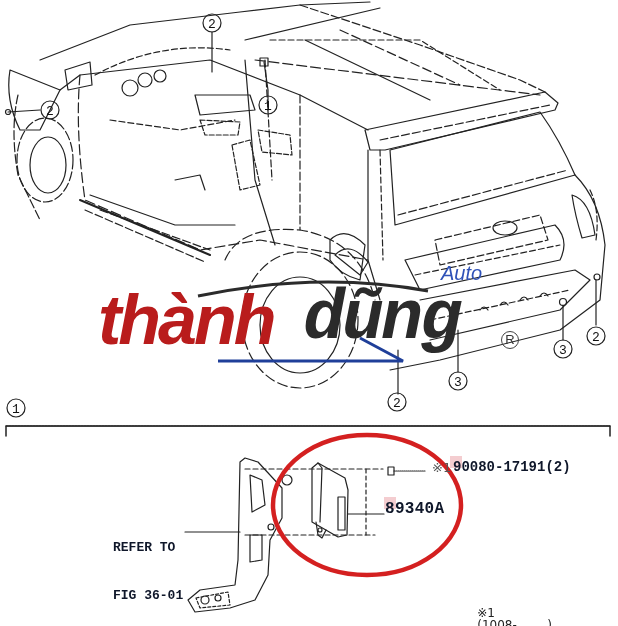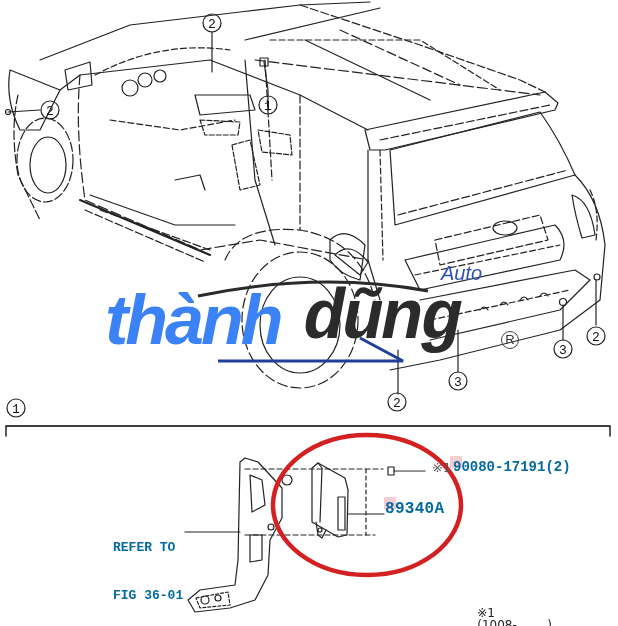--- a/index.html
+++ b/index.html
@@ -1,33 +1,33 @@
 <!DOCTYPE html>
 <html><head>
 <meta charset="utf-8">
 <style>
   html, body { margin:0; padding:0; background:#ffffff; }
   body { width:618px; height:626px; position:relative; overflow:hidden;
          font-family:"Liberation Mono", monospace; }
   #stage { position:absolute; left:0; top:0; width:618px; height:626px; }
   svg text { font-family:"Liberation Mono", "DejaVu Sans Mono", monospace; }
   .callout-text { font-family:"Liberation Sans", sans-serif; font-size:13px; fill:#111; }
-  .label { position:absolute; color:#0369a1; font-family:"Liberation Mono","DejaVu Sans Mono",monospace;
+  .label { position:absolute; color:#0f172a; font-family:"Liberation Mono","DejaVu Sans Mono",monospace;
            font-weight:bold; white-space:pre; line-height:1; }
   .pn-main { left:385px; top:501px; font-size:16px; letter-spacing:0.3px; }
   .pn-bolt { left:453px; top:460px; font-size:14px; }
   .bolt-note { left:432px; top:461px; font-size:13px; font-weight:normal; color:#555;
                font-family:"DejaVu Sans", sans-serif; }
   .refer { left:113px; top:508px; font-size:13px; line-height:16px; }
   .footnote { left:462px; top:595px; font-size:12px; font-weight:normal; color:#222;
               font-family:"DejaVu Sans", sans-serif; }
   .hl { position:absolute; background:#f2c4c8; opacity:0.85; }
   .logo { position:absolute; left:98px; top:276px; width:420px; height:100px; }
   .logo-thanh { position:absolute; left:0; top:4px; font-family:"Liberation Sans", sans-serif;
-                font-weight:bold; font-style:italic; font-size:70px; color:#3b82f6; letter-spacing:-3px;margin-left:7px; }
+                font-weight:bold; font-style:italic; font-size:70px; color:#b91c1c; letter-spacing:-3px; }
   .logo-dung { position:absolute; left:205px; top:4px; font-family:Liberation Mono, monospace;
                font-weight:bold; font-style:italic; font-size:70px; color:#2b2b2b; letter-spacing:-3px; }
   .logo-auto { position:absolute; left:343px; top:-14px; font-family:"Liberation Sans", sans-serif;
                font-style:italic; font-size:20px; color:#2f52b8; }
   .logo-reg { position:absolute; left:403px; top:55px; font-family:"Liberation Sans", sans-serif;
               font-size:13px; color:#333; width:16px; height:16px; border:1.5px solid #444;
               border-radius:50%; text-align:center; line-height:16px; }
 </style>
 </head>
 <body>

